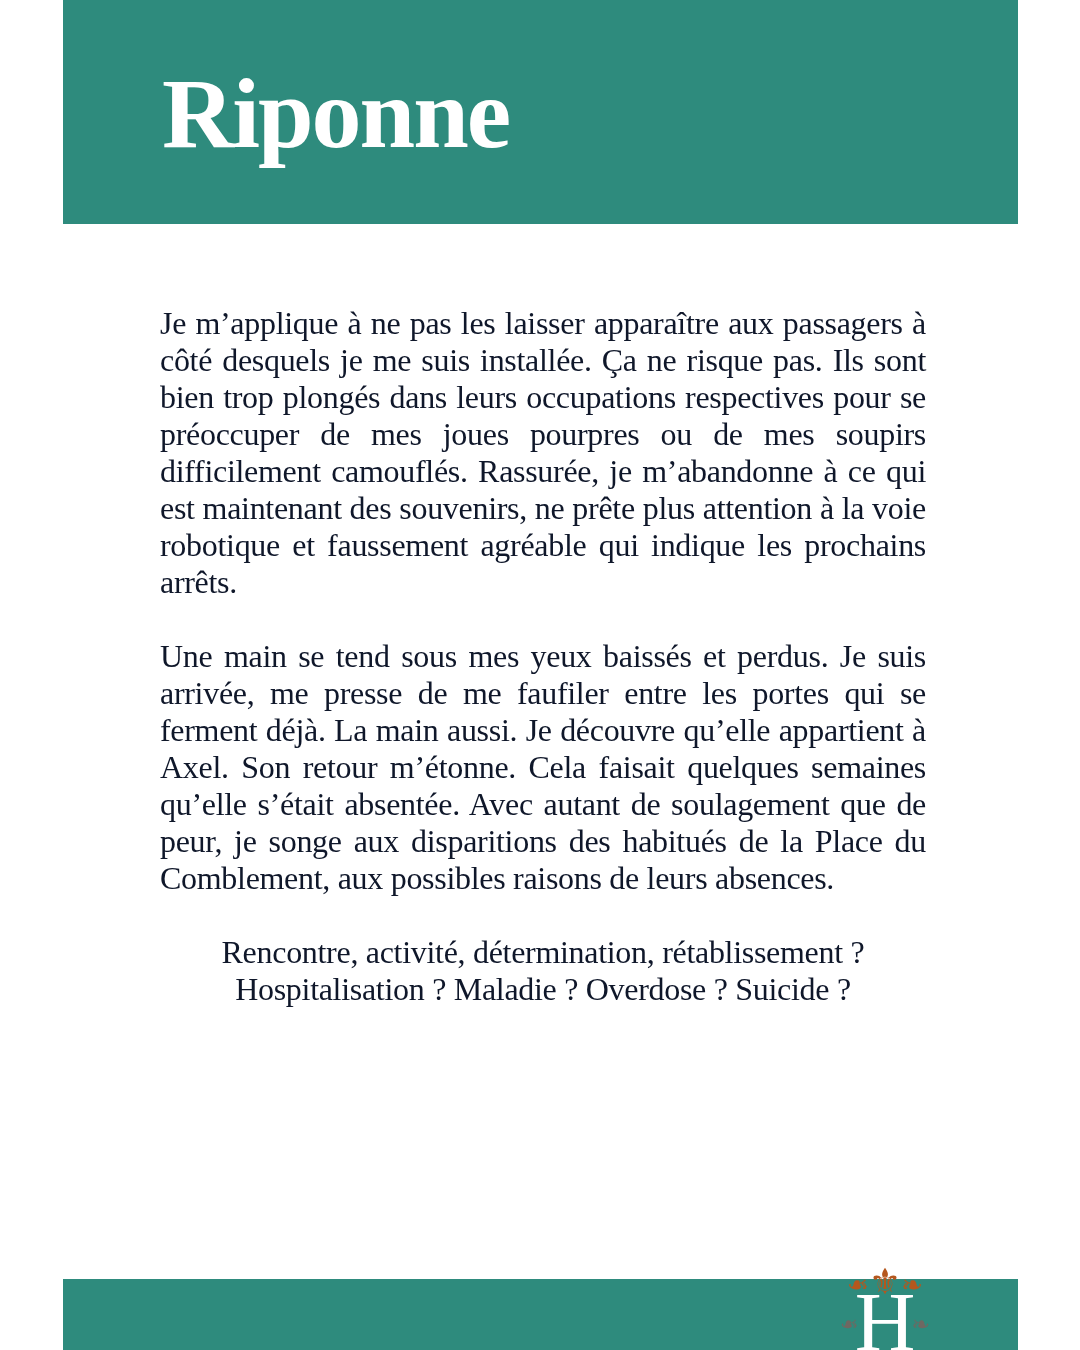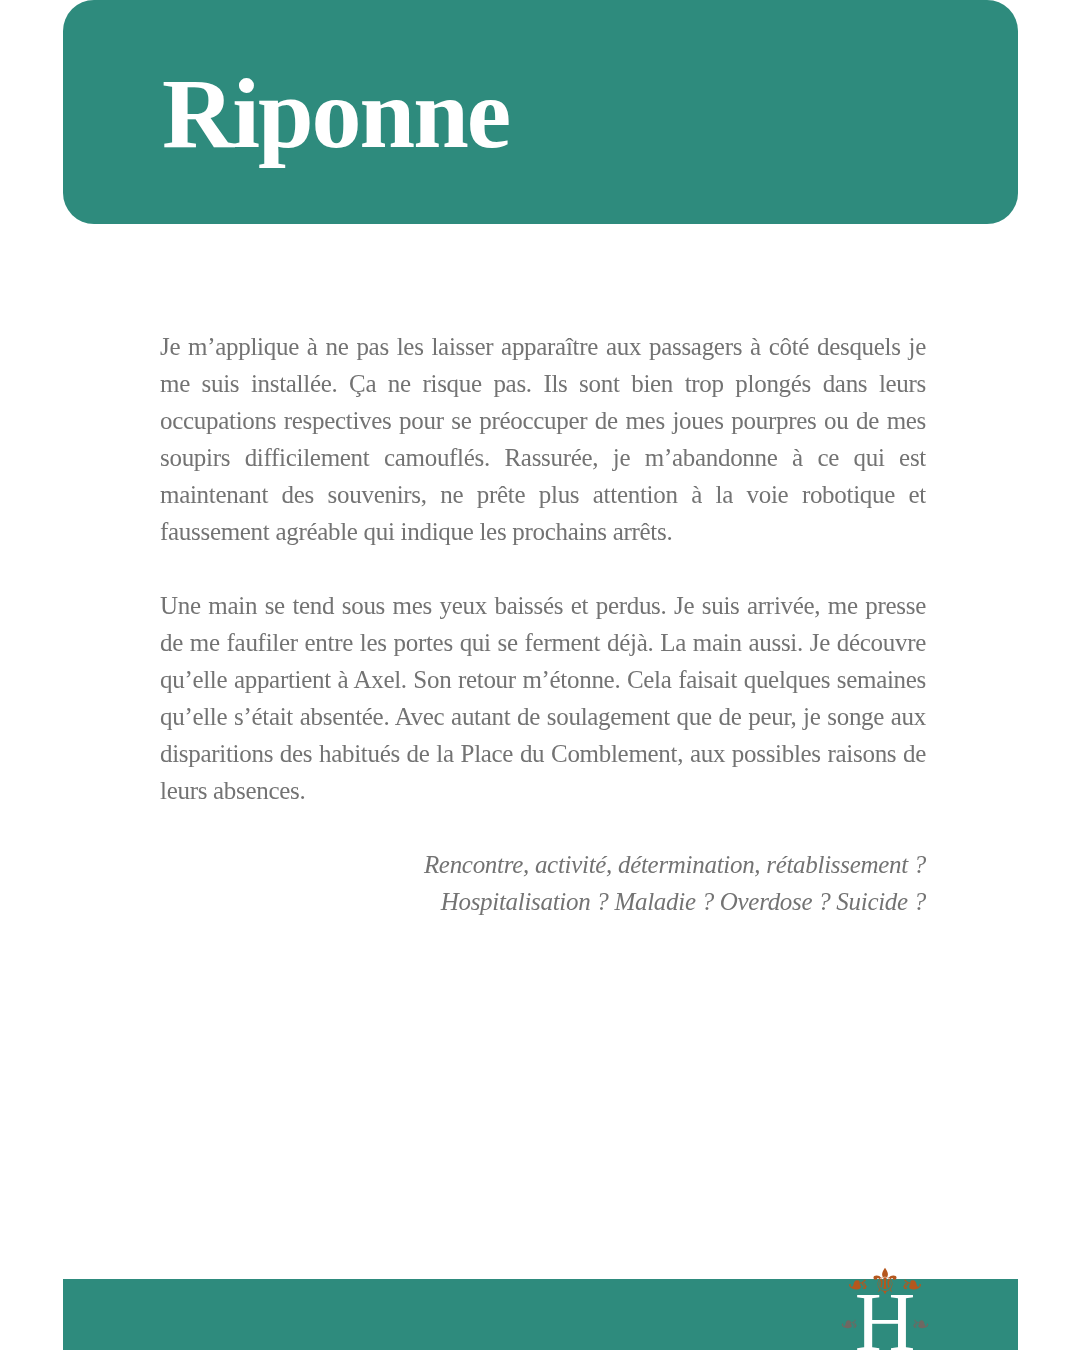--- a/index.html
+++ b/index.html
@@ -6,39 +6,38 @@
   body {
     width: 1080px; height: 1350px;
     position: relative; overflow: hidden;
     background: #ffffff;
     font-family: "Liberation Serif", serif;
   }
   .banner {
     position: absolute; left: 63px; width: 955px;
     background: var(--teal, #2e8b7d);
   }
-  .banner-header { top: 0; height: 224px; border-radius: 31px; }
+  .banner-header { top: 0; height: 224px; }
   .banner-footer { top: 1279px; height: 71px; }
   .page-title {
     position: absolute; left: 99px; top: 64px; margin: 0;
     color: #ffffff;
     font-family: "Liberation Serif", serif;
     font-weight: 700;
     font-size: 100px; line-height: 1; letter-spacing: -2px;
   }
   .text-block {
     position: absolute; left: 160px; top: 305px; width: 766px;
-    color: #737373;
-    font-size: 25px; line-height: 37px;
+    color: #0f172a;
+    font-size: 32px; line-height: 37px;
     letter-spacing: -0.3px;
-    margin-top: 23px;
   }
   .para { margin: 37px 0 0 0; text-align: justify; }
   .para-first { margin-top: 0; }
-  .questions { margin: 37px 0 0 0; font-style: italic; text-align: right; }
+  .questions { margin: 37px 0 0 0; text-align: center; }
   .q-line { display: block; }
 
   .logo {
     position: absolute; left: 840px; top: 1264px;
     width: 90px; height: 86px;
   }
   .logo-crown {
     position: absolute; top: 0; left: 50%;
     transform: translateX(-50%);
     display: flex; align-items: flex-end;

